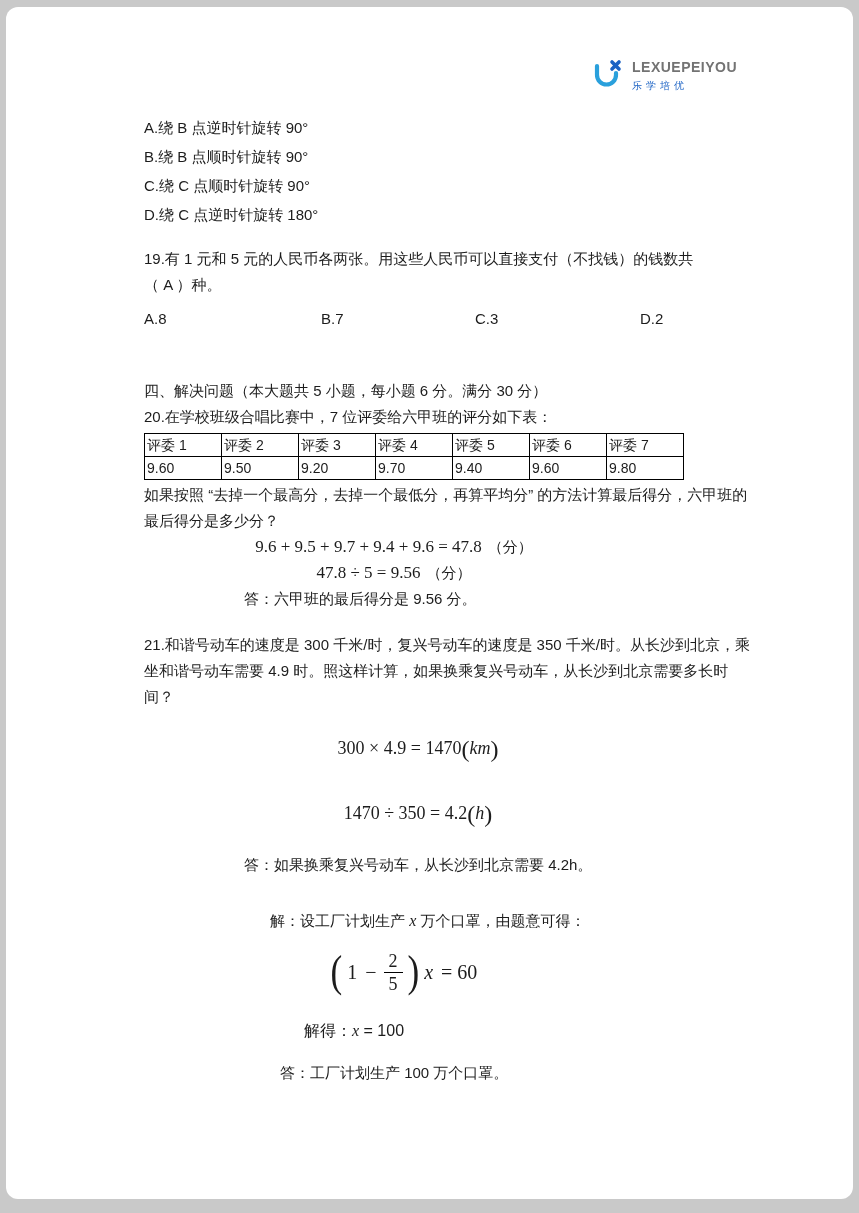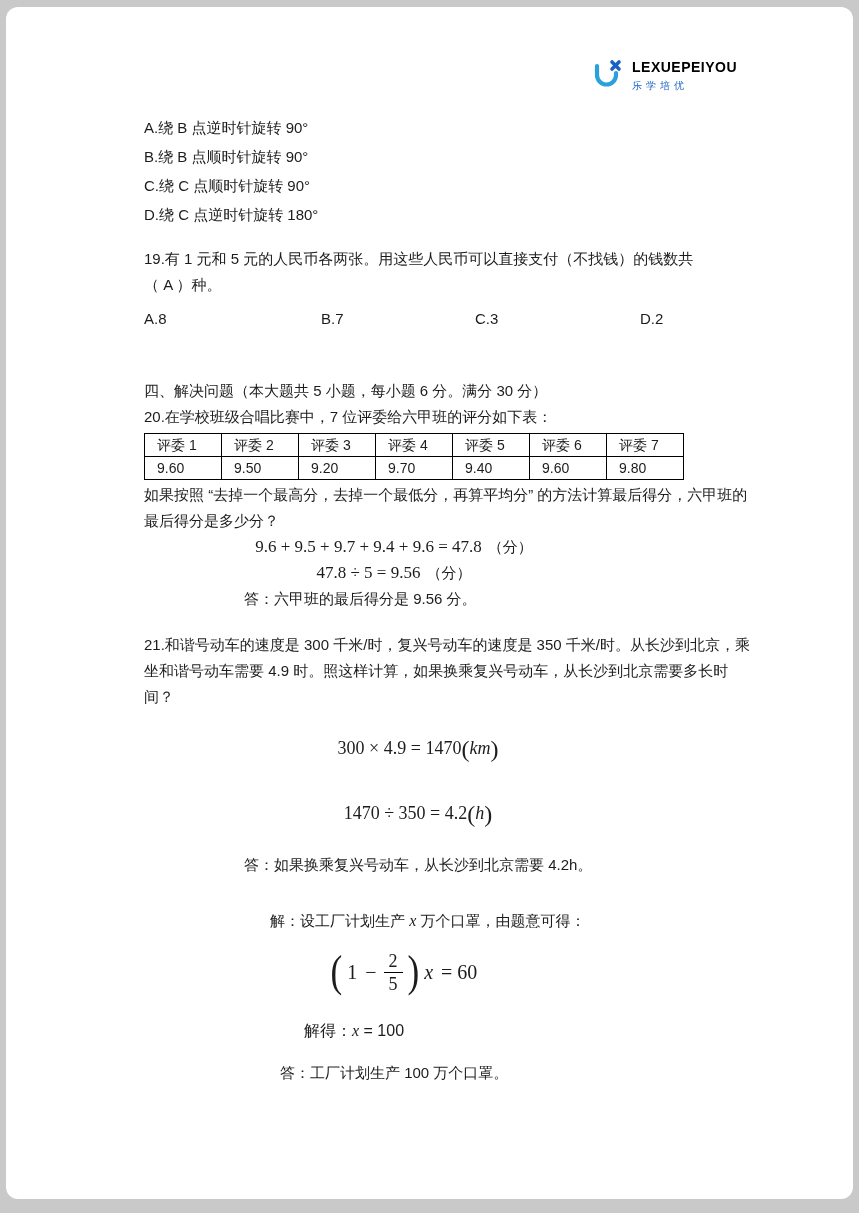--- a/index.html
+++ b/index.html
@@ -22,21 +22,21 @@
   .logo {
     position: absolute;
     top: 50px; left: 582px;
     display: flex;
     align-items: center;
     gap: 8px;
   }
   .logo-text .brand {
     font-size: 14px;
     font-weight: bold;
-    color: #000000;
+    color: #737373;
     letter-spacing: 0.5px;
     line-height: 17px;
   }
   .logo-text .brand-cn {
     font-size: 10px;
     color: #1b62c4;
     letter-spacing: 4px;
     line-height: 19px;
   }
   
@@ -59,21 +59,21 @@
   .section-heading { margin-top: 46px; }
   
   .score-table {
     border-collapse: collapse;
     margin: 3px 0 2px 0;
   }
   .score-table td {
     border: 1px solid #000;
     width: 77px;
     height: 23px;
-    padding: 0 12px;
+    padding: 0 2px;
     font-size: 14px;
     line-height: 22px;
   }
   
   .eq {
     text-align: center;
     font-family: "Liberation Serif", "DejaVu Serif", serif;
     font-size: 17px;
     line-height: 26px;
   }

